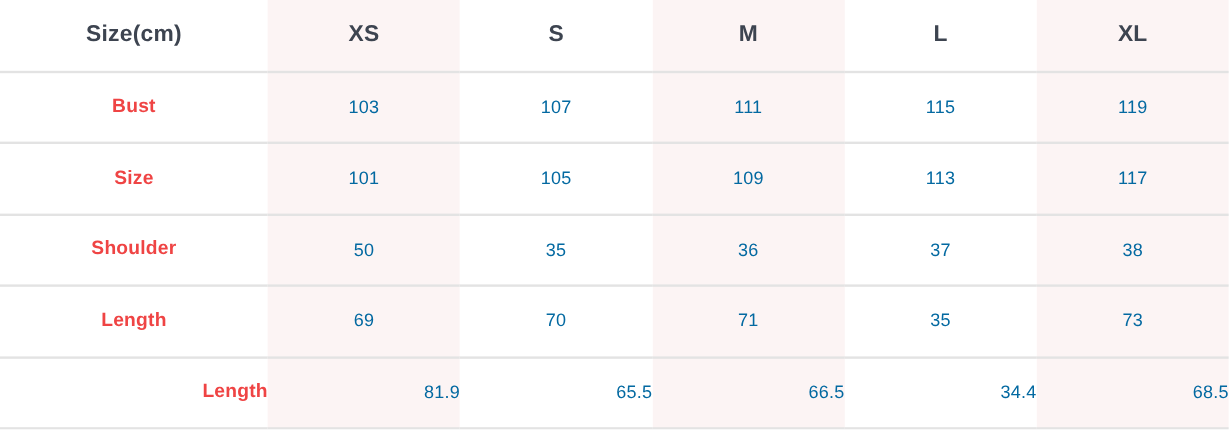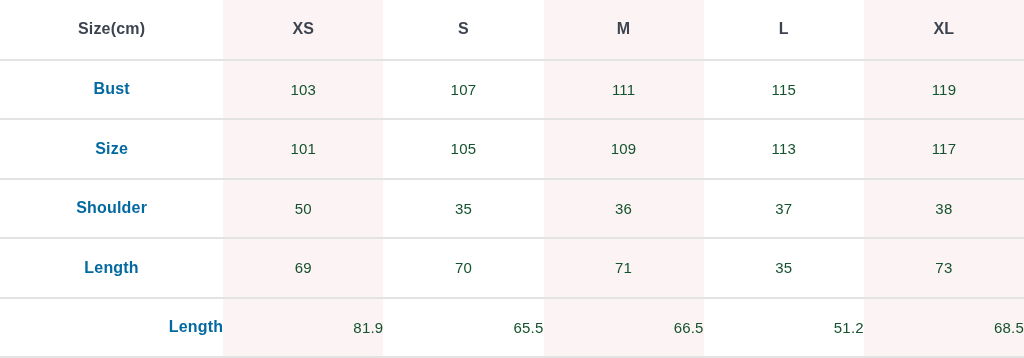--- a/index.html
+++ b/index.html
@@ -28,36 +28,36 @@
   .size-chart tr {
     height: 59px;
   }
 
   .size-chart td {
     padding: 0;
     text-align: center;
     vertical-align: middle;
     border-bottom: 2px solid #e3e3e3;
     font-size: 15px;
-    color: #14532d;
+    color: #0369a1;
     font-weight: 400;
     letter-spacing: 0.2px;
   }
 
   
   .size-chart tr.header-row td {
     font-weight: bold;
-    font-size: 16px;
+    font-size: 19px;
     color: #3d4450;
   }
 
   
   .size-chart td.row-label {
     font-weight: bold;
-    color: #0369a1;
+    color: #ef4444;
     font-size: 16px;
   }
 
   
   .size-chart td.tinted {
     background: #fcf4f4;
   }
 
   
   .size-chart tr:last-child td {
@@ -121,17 +121,17 @@
       <td class="tinted">71</td>
       <td>35</td>
       <td class="tinted">73</td>
     </tr>
 
     <tr>
       <td class="row-label">Length</td>
       <td class="tinted">81.9</td>
       <td>65.5</td>
       <td class="tinted">66.5</td>
-      <td>51.2</td>
+      <td>34.4</td>
       <td class="tinted">68.5</td>
     </tr>
   </tbody>
 </table>
 
 </body></html>

